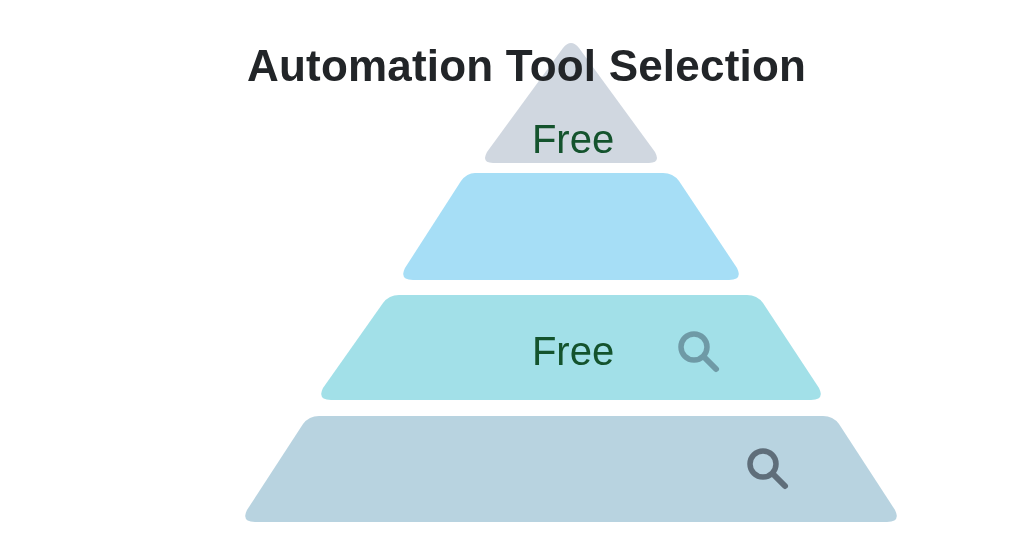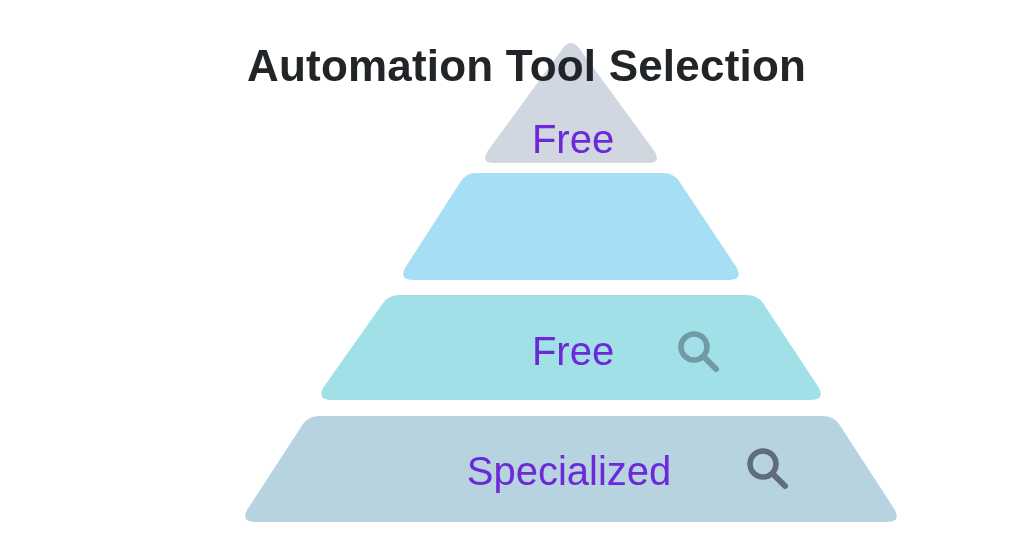--- a/index.html
+++ b/index.html
@@ -31,21 +31,21 @@
       font-size: 44px;
       font-weight: bold;
       color: #222528;
       letter-spacing: 0.2px;
       white-space: nowrap;
       line-height: 52px;
     }
     .tier-label {
       position: absolute;
       font-size: 40px;
-      color: #6d28d9;
+      color: #14532d;
       white-space: nowrap;
       line-height: 46px;
       transform: translateX(-50%);
     }
     .tier-icon {
       position: absolute;
       width: 56px;
       height: 56px;
     }
   </style>
@@ -61,21 +61,20 @@
 
     <path class="tier-shape" d="M 342 295 L 690 295 Q 700 295 706 303 L 762 388 Q 768 400 754 400 L 274 400 Q 260 400 266 388 L 326 303 Q 332 295 342 295 Z" fill="#a2e0e8"></path>
 
     <path class="tier-shape" d="M 262 416 L 766 416 Q 776 416 782 424 L 838 510 Q 844 522 830 522 L 198 522 Q 184 522 190 510 L 246 424 Q 252 416 262 416 Z" fill="#b8d3e0"></path>
   </svg>
 
   <div class="title">Automation Tool Selection</div>
 
   <div class="tier-label" style="left:516px; top:116px;">Free</div>
   <div class="tier-label" style="left:516px; top:328px;">Free</div>
-  <div class="tier-label" style="left:512px; top:448px;">Specialized</div>
 
   <div class="tier-icon" style="left:613px; top:323px;">
     <svg width="56" height="56" viewBox="0 0 56 56">
       <circle cx="24" cy="24" r="13" fill="none" stroke="#6f9aa6" stroke-width="5.5"></circle>
       <line x1="34" y1="34" x2="46" y2="46" stroke="#6f9aa6" stroke-width="6" stroke-linecap="round"></line>
     </svg>
   </div>
 
   <div class="tier-icon" style="left:682px; top:440px;">
     <svg width="56" height="56" viewBox="0 0 56 56">

